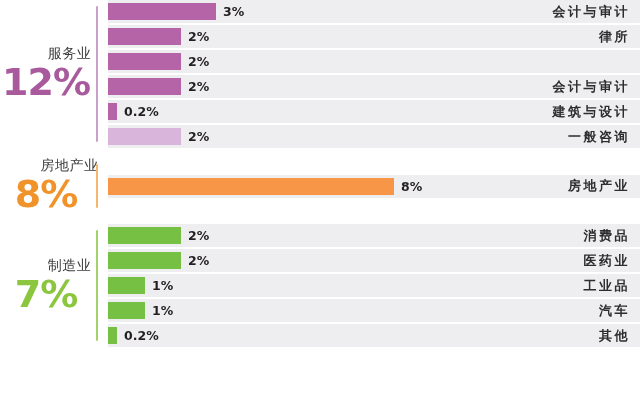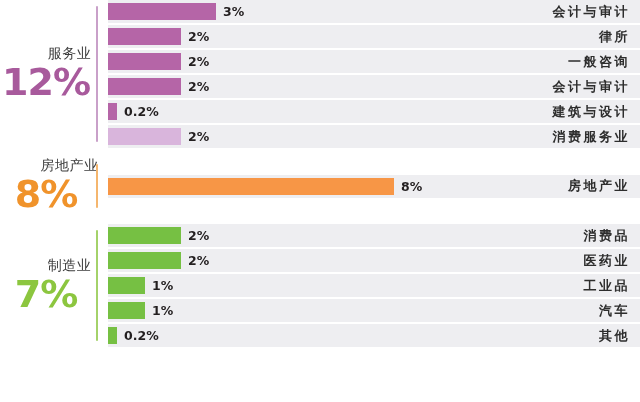--- a/index.html
+++ b/index.html
@@ -136,36 +136,35 @@
             <div class="row-label">会计与审计</div>
           </div>
           <div class="row">
             <div class="bar" style="width: 73px; background: rgb(181, 101, 167);"></div>
             <div class="bar-value">2%</div>
             <div class="row-label">律所</div>
           </div>
           <div class="row">
             <div class="bar" style="width: 73px; background: rgb(181, 101, 167);"></div>
             <div class="bar-value">2%</div>
-            <div class="row-label">一般咨询</div>
           </div>
           <div class="row">
             <div class="bar" style="width: 73px; background: rgb(181, 101, 167);"></div>
             <div class="bar-value">2%</div>
             <div class="row-label">会计与审计</div>
           </div>
           <div class="row">
             <div class="bar" style="width: 9px; background: rgb(181, 101, 167);"></div>
             <div class="bar-value">0.2%</div>
             <div class="row-label">建筑与设计</div>
           </div>
           <div class="row">
             <div class="bar" style="width: 73px; background: rgb(217, 181, 220);"></div>
             <div class="bar-value">2%</div>
-            <div class="row-label">消费服务业</div>
+            <div class="row-label">一般咨询</div>
           </div>
         </div>
       </div>
       <div class="group-gap"></div>
       <div class="group">
         <div class="group-left">
           <div class="group-name">房地产业</div>
           <div class="group-pct" style="color: rgb(240, 147, 43);">8%</div>
           <div class="group-divider" style="background: rgb(245, 182, 110);"></div>
         </div>

